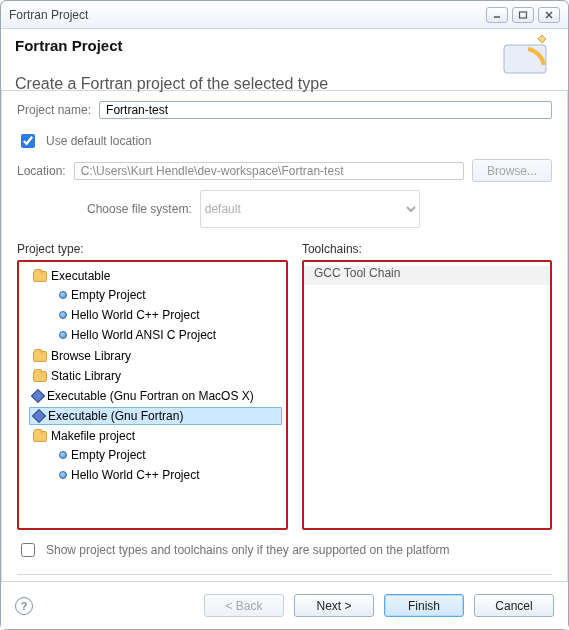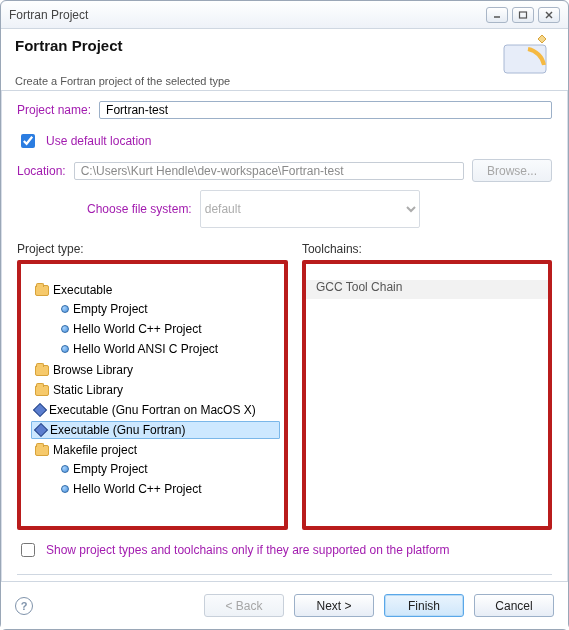--- a/index.html
+++ b/index.html
@@ -56,39 +56,39 @@
     background: #fff;
     position:relative;
   }
   .banner h1 {
     margin:0 0 3px 0;
     font-size: 15px;
     font-weight: 600;
     color:#111;
   }
   .banner .sub {
-    font-size: 11px;
+    font-size: 16px;
     color:#555;
     margin-top:21px;
   }
   .banner-icon {
     position:absolute;
     right:16px;
     top:6px;
     width:54px; height:44px;
   }
   .content {
     flex:1;
     padding: 10px 16px 6px 16px;
     display:flex;
     flex-direction:column;
     gap:8px;
   }
   .row { display:flex; align-items:center; gap:8px; }
-  label.lbl { color:#a21caf; }
+  label.lbl { color:#737373; }
   .txt {
     flex:1;
     height:18px;
     border:1px solid #9cb0c8;
     border-radius:2px;
     padding:2px 6px;
     font: inherit;
     background:#fff;
   }
   .txt[disabled] {
@@ -135,25 +135,25 @@
   .col {
     display:flex;
     flex-direction:column;
     min-height:0;
   }
   .col.left { flex: 1 1 52%; }
   .col.right { flex: 1 1 48%; }
   .col-label { margin-bottom:4px; color:#333; }
   .listbox {
     flex:1;
-    border:4px solid #b91c1c;
+    border:2px solid #b91c1c;
     border-radius:2px;
     background:#fff;
     overflow:auto;
-    padding:16px 0;
+    padding:4px 0;
   }
   .tree { list-style:none; margin:0; padding:0 4px 0 4px; }
   .tree li {
     padding:1px 0 1px 6px;
     white-space:nowrap;
   }
   .tree .row-item {
     display:flex;
     align-items:center;
     gap:4px;

